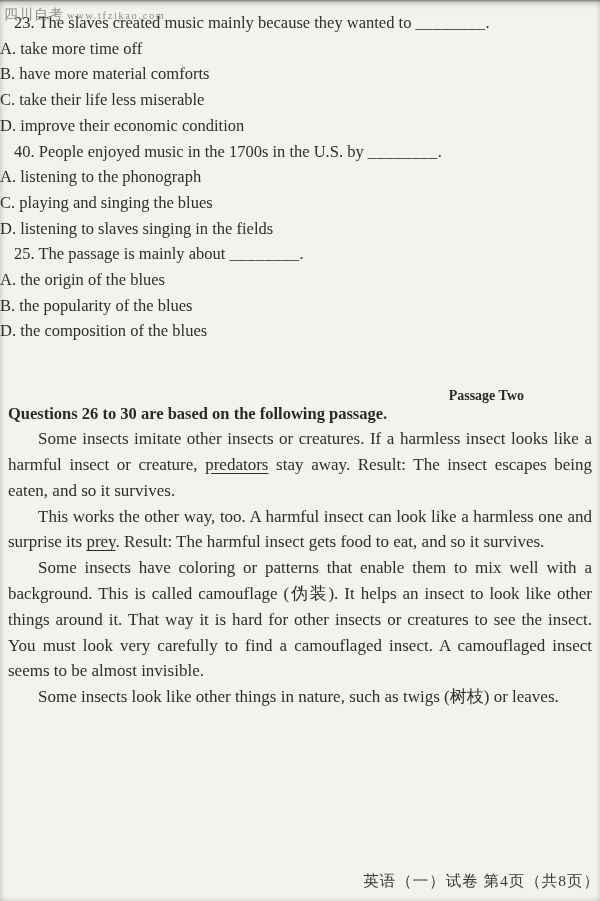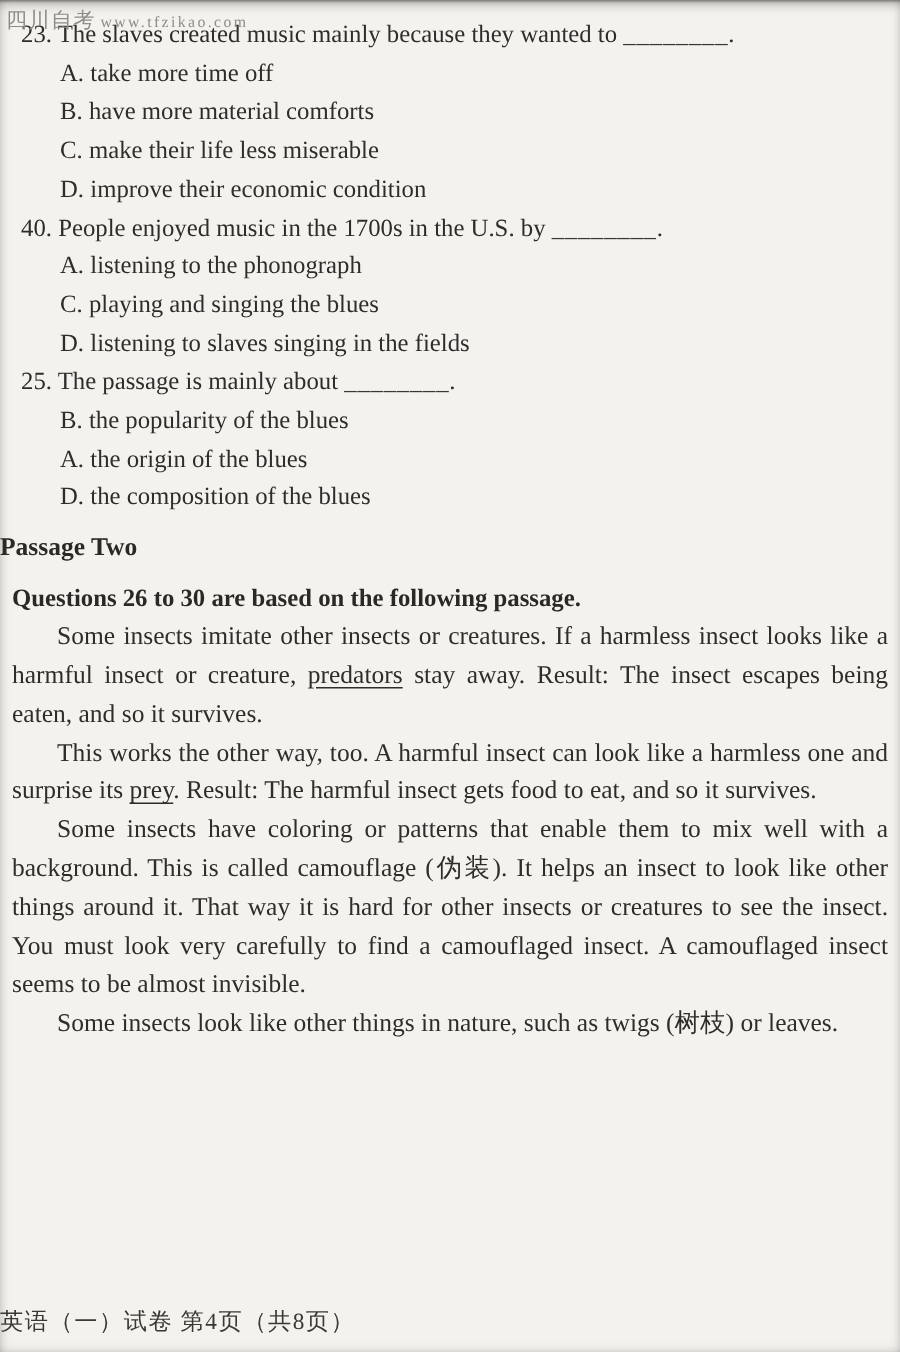--- a/index.html
+++ b/index.html
@@ -40,33 +40,32 @@
   .wm-cn  { font-size: 14px; letter-spacing: 1px; font-family: Liberation Serif, serif; }
   .wm-url { font-size: 10.5px; letter-spacing: 1.6px; margin-left: 3px; }
 
   .questions {
     position: relative;
     padding-top: 10px;
     font-size: 16.5px;
     line-height: 25.7px;
   }
   .q-line { padding-left: 14px; }
-  .q-opt  { padding-left: 40px; }
+  .q-opt  { }
   .blank  { letter-spacing: 0.5px; color: #3a3834; }
 
   .passage-heading {
     width: 524px;
-    margin-top: 11px;
-    text-align: left;
+    margin-top: 44px;
+    text-align: right;
     font-weight: bold;
-    font-size: 17px;
+    font-size: 14px;
     color: #2b2926;
   }
   .passage-instruction {
-    margin-top: 14px;
     padding: 0 8px;
     font-weight: bold;
     font-size: 16.5px;
     color: #2b2926;
   }
   .passage-body {
     margin-top: 2px;
     padding: 0 8px;
     font-size: 17px;
     line-height: 25.8px;
@@ -77,53 +76,53 @@
   }
   .passage-body .u {
     text-decoration: underline;
     text-underline-offset: 3px;
   }
 
   .footer {
     position: absolute;
     left: 0; right: 0;
     top: 871px;
-    text-align: left;
+    text-align: right;
     font-size: 15.5px;
     color: #3a3835;
     letter-spacing: 1px;
   }
 </style>
 </head>
 <body>
 
 <div class="page">
 
   <div class="watermark">
     <span class="wm-cn">四川自考</span><span class="wm-url">www.tfzikao.com</span>
   </div>
 
   <div class="questions" id="questions">
       <div class="q-block">
         <div class="q-line"><span class="q-num">23. </span><span>The slaves created music mainly because they wanted to </span><span class="blank">________</span><span>.</span></div>
         <div class="q-opt"><span class="opt-label">A. </span><span>take more time off</span></div>
         <div class="q-opt"><span class="opt-label">B. </span><span>have more material comforts</span></div>
-        <div class="q-opt"><span class="opt-label">C. </span><span>make their life less miserable</span></div>
+        <div class="q-opt"><span class="opt-label">C. </span><span>take their life less miserable</span></div>
         <div class="q-opt"><span class="opt-label">D. </span><span>improve their economic condition</span></div>
       </div>
       <div class="q-block">
         <div class="q-line"><span class="q-num">40. </span><span>People enjoyed music in the 1700s in the U.S. by </span><span class="blank">________</span><span>.</span></div>
         <div class="q-opt"><span class="opt-label">A. </span><span>listening to the phonograph</span></div>
         <div class="q-opt"><span class="opt-label">C. </span><span>playing and singing the blues</span></div>
         <div class="q-opt"><span class="opt-label">D. </span><span>listening to slaves singing in the fields</span></div>
       </div>
       <div class="q-block">
         <div class="q-line"><span class="q-num">25. </span><span>The passage is mainly about </span><span class="blank">________</span><span>.</span></div>
+        <div class="q-opt"><span class="opt-label">A. </span><span>the origin of the blues</span></div>
         <div class="q-opt"><span class="opt-label">B. </span><span>the popularity of the blues</span></div>
-        <div class="q-opt"><span class="opt-label">A. </span><span>the origin of the blues</span></div>
         <div class="q-opt"><span class="opt-label">D. </span><span>the composition of the blues</span></div>
       </div>
     </div>
 
   <div class="passage-heading">Passage Two</div>
   <div class="passage-instruction">Questions 26 to 30 are based on the following passage.</div>
 
   <div class="passage-body" id="passage-body">
       <p class="para"><span>Some insects imitate other insects or creatures. If a harmless insect looks like a harmful insect or creature, </span><span class="u">predators</span><span> stay away. Result: The insect escapes being eaten, and so it survives.</span></p>
       <p class="para"><span>This works the other way, too. A harmful insect can look like a harmless one and surprise its </span><span class="u">prey</span><span>. Result: The harmful insect gets food to eat, and so it survives.</span></p>

